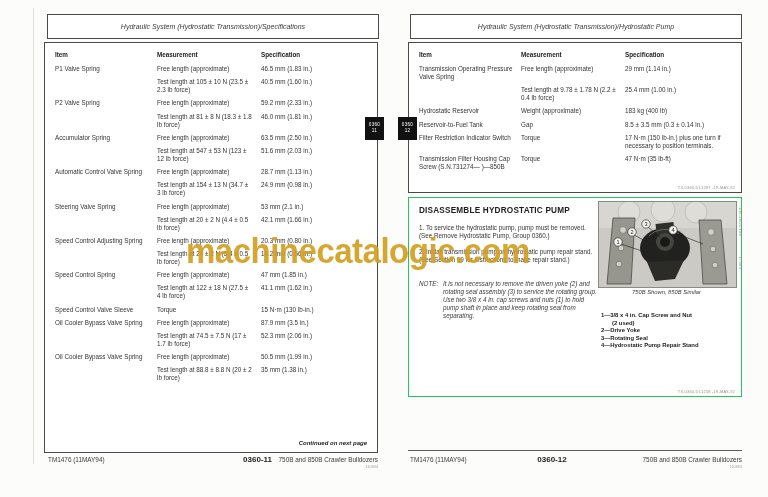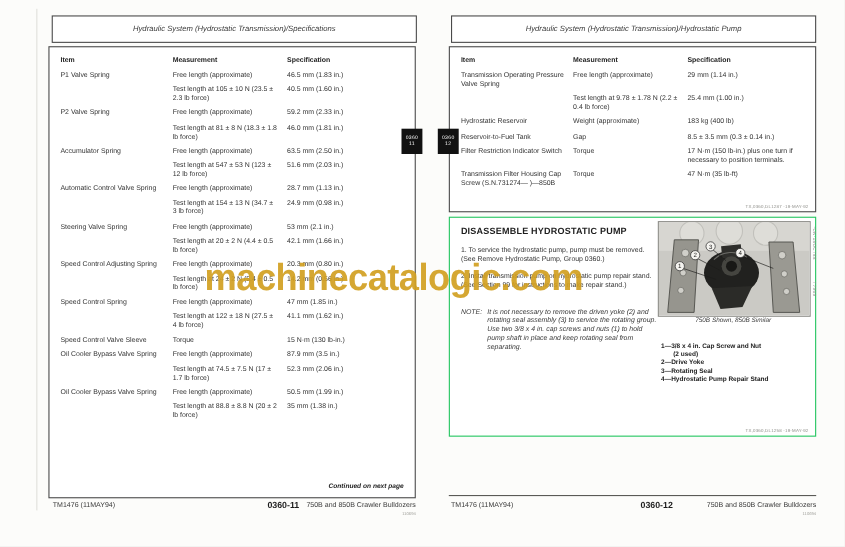--- a/index.html
+++ b/index.html
@@ -279,18 +279,18 @@
         <div class="legend-line">2—Drive Yoke</div>
         <div class="legend-line">3—Rotating Seal</div>
         <div class="legend-line">4—Hydrostatic Pump Repair Stand</div>
       </div>
 
     <div class="micro-code">TX,0360,DL1258  -19-MAY-92</div>
   </div>
 
   <div class="footer-rule" style="left:408px;top:450px;width:334px;"></div>
   <div class="footer-doc" style="left:410px;top:456px;">TM1476 (11MAY94)</div>
-  <div class="footer-page" style="left:536px;top:455px;width:122px;text-align:center;">0360-12</div>
+  <div class="footer-page" style="left:491px;top:455px;width:122px;text-align:center;">0360-12</div>
   <div class="footer-model" style="left:592px;top:456px;width:150px;">750B and 850B Crawler Bulldozers</div>
   <div class="print-code" style="left:642px;top:465px;width:100px;">110694</div>
 
   <div class="watermark">machinecatalogic.com</div>
 </div>
 
 </body></html>

